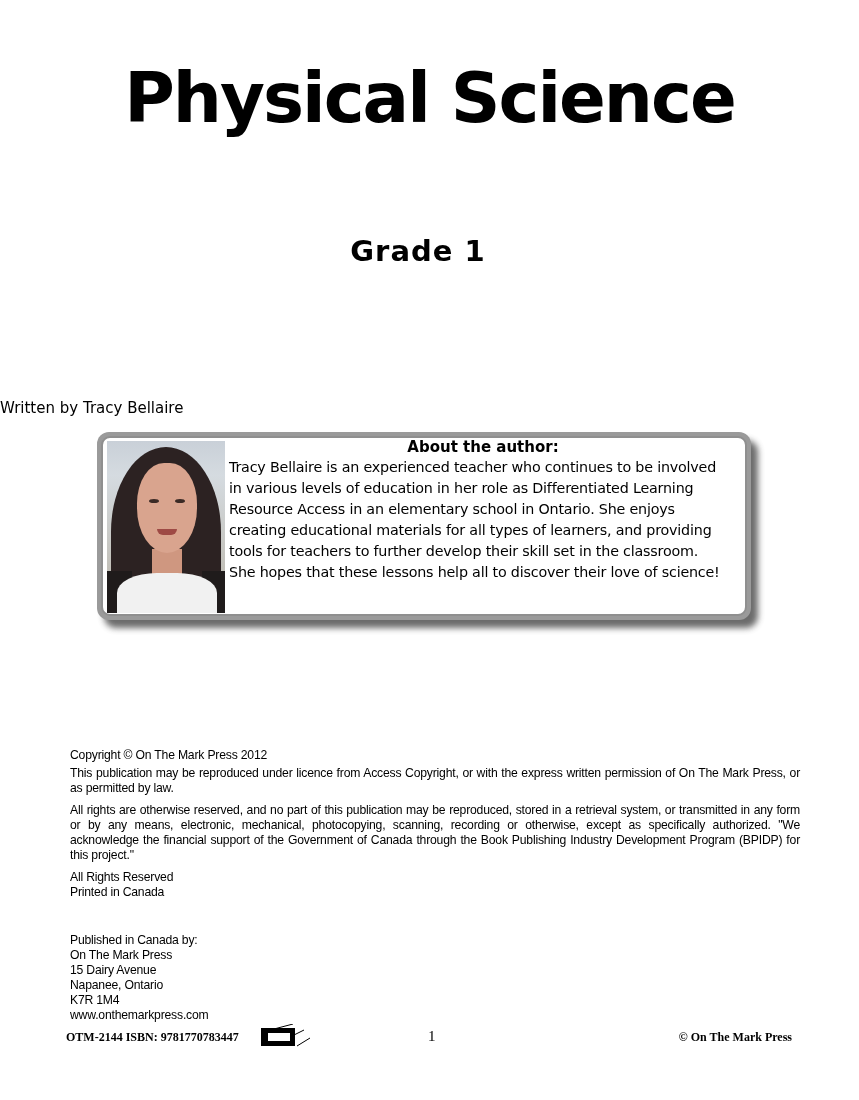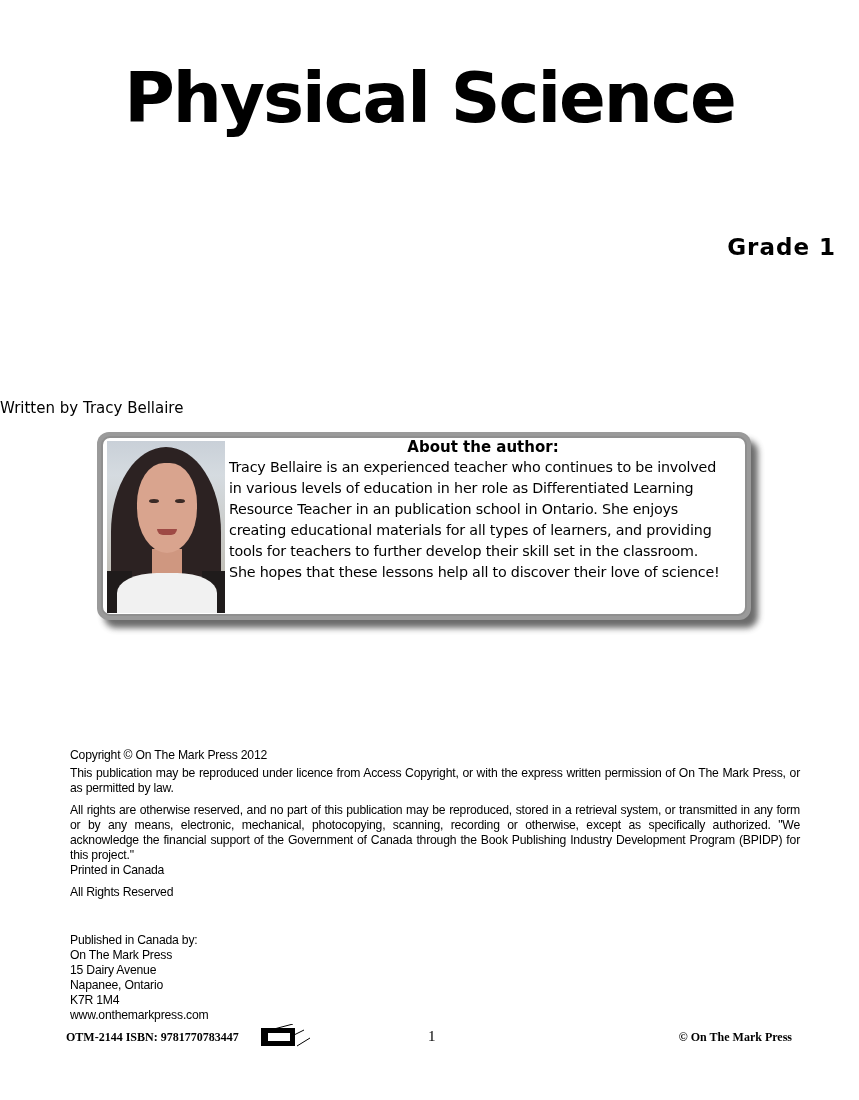--- a/index.html
+++ b/index.html
@@ -1,18 +1,18 @@
 <!DOCTYPE html>
 <html><head>
 <meta charset="utf-8">
 <style>
   html, body { margin: 0; padding: 0; background: #ffffff; }
   body { width: 859px; height: 1100px; position: relative; overflow: hidden; color: #000; font-family: "DejaVu Sans", sans-serif; }
   .title { position: absolute; left: 0; width: 859px; top: 58px; text-align: center; font-family: "DejaVu Sans", sans-serif; font-weight: bold; font-size: 69px; letter-spacing: -2px; line-height: 80px; }
-  .grade { position: absolute; left: 0; width: 836px; top: 234px; text-align: right; font-family: "DejaVu Sans", sans-serif; font-weight: bold; font-size: 23px; letter-spacing: 1px; }
+  .grade { position: absolute; left: 0; width: 836px; top: 234px; text-align: center; font-family: "DejaVu Sans", sans-serif; font-weight: bold; font-size: 29px; letter-spacing: 1px; }
   .written { position: absolute; left: 0; width: 859px; top: 399px; text-align: left; font-family: "DejaVu Sans", sans-serif; font-size: 15px; }
   .author-box-shadow { position: absolute; left: 104px; top: 440px; width: 654px; height: 188px; border-radius: 12px; background: #3a3a3a; filter: blur(3px); opacity: 0.75; }
   .author-box { position: absolute; left: 97px; top: 432px; width: 654px; height: 188px; border-radius: 12px; background: #9a9a9a; box-sizing: border-box; padding: 4px; }
   .author-inner { width: 100%; height: 100%; border-radius: 9px; background: #ffffff; box-sizing: border-box; border: 2px solid #8f8f8f; position: relative; overflow: hidden; }
   .photo { position: absolute; left: 4px; top: 3px; width: 118px; height: 172px; background: linear-gradient(180deg, #c9d0d8 0%, #d5dbe0 20%, #b9b3a6 100%); overflow: hidden; }
   .photo .hair { position: absolute; left: 4px; top: 6px; width: 110px; height: 170px; border-radius: 50% 50% 20% 20%; background: #2c2222; }
   .photo .face { position: absolute; left: 30px; top: 22px; width: 60px; height: 90px; border-radius: 45% 45% 50% 50%; background: #d9a48e; }
   .photo .eye { position: absolute; top: 58px; width: 10px; height: 4px; border-radius: 50%; background: #3b2a25; }
   .photo .mouth { position: absolute; left: 50px; top: 88px; width: 20px; height: 6px; border-radius: 0 0 10px 10px; background: #9e4a45; }
   .photo .neck { position: absolute; left: 45px; top: 108px; width: 30px; height: 30px; background: #cf9780; }
@@ -49,35 +49,35 @@
       <div class="face"></div>
       <div class="eye" style="left:42px"></div>
       <div class="eye" style="left:68px"></div>
       <div class="mouth"></div>
     </div>
     <div class="about">
       <div class="about-head">About the author:</div>
       <div class="about-body">
         <div>Tracy Bellaire is an experienced teacher who continues to be involved</div>
         <div>in various levels of education in her role as Differentiated Learning</div>
-        <div>Resource Teacher in an publication school in Ontario.  She enjoys</div>
+        <div>Resource Access in an elementary school in Ontario.  She enjoys</div>
         <div>creating educational materials for all types of learners, and providing</div>
         <div>tools for teachers to further develop their skill set in the classroom.</div>
         <div>She hopes that these lessons help all to discover their love of science!</div>
       </div>
     </div>
   </div>
 </div>
 
 <div class="legal" style="top:748px">
   <p>Copyright © On The Mark Press 2012</p>
   <p style="margin-top:3px">This publication may be reproduced under licence from Access Copyright, or with the express written permission of On The Mark Press, or as permitted by law.</p>
   <p style="margin-top:7px">All rights are otherwise reserved, and no part of this publication may be reproduced, stored in a retrieval system, or transmitted in any form or by any means, electronic, mechanical, photocopying, scanning, recording or otherwise, except as specifically authorized. "We acknowledge the financial support of the Government of Canada through the Book Publishing Industry Development Program (BPIDP) for this project."</p>
+  <p style="margin-top:7px">All Rights Reserved</p>
   <p>Printed in Canada</p>
-  <p style="margin-top:7px">All Rights Reserved</p>
 </div>
 
 <div class="legal" style="top:933px">
   <p>Published in Canada by:</p>
   <p>On The Mark Press</p>
   <p>15 Dairy Avenue</p>
   <p>Napanee, Ontario</p>
   <p>K7R 1M4</p>
   <p>www.onthemarkpress.com</p>
 </div>

